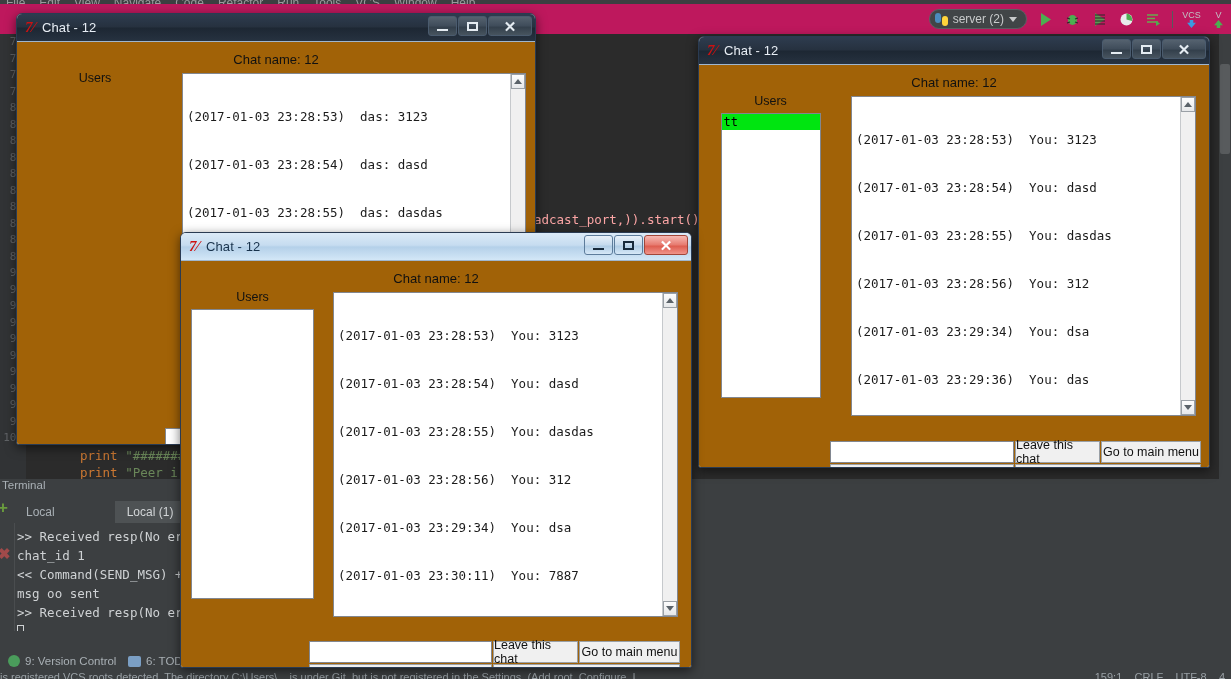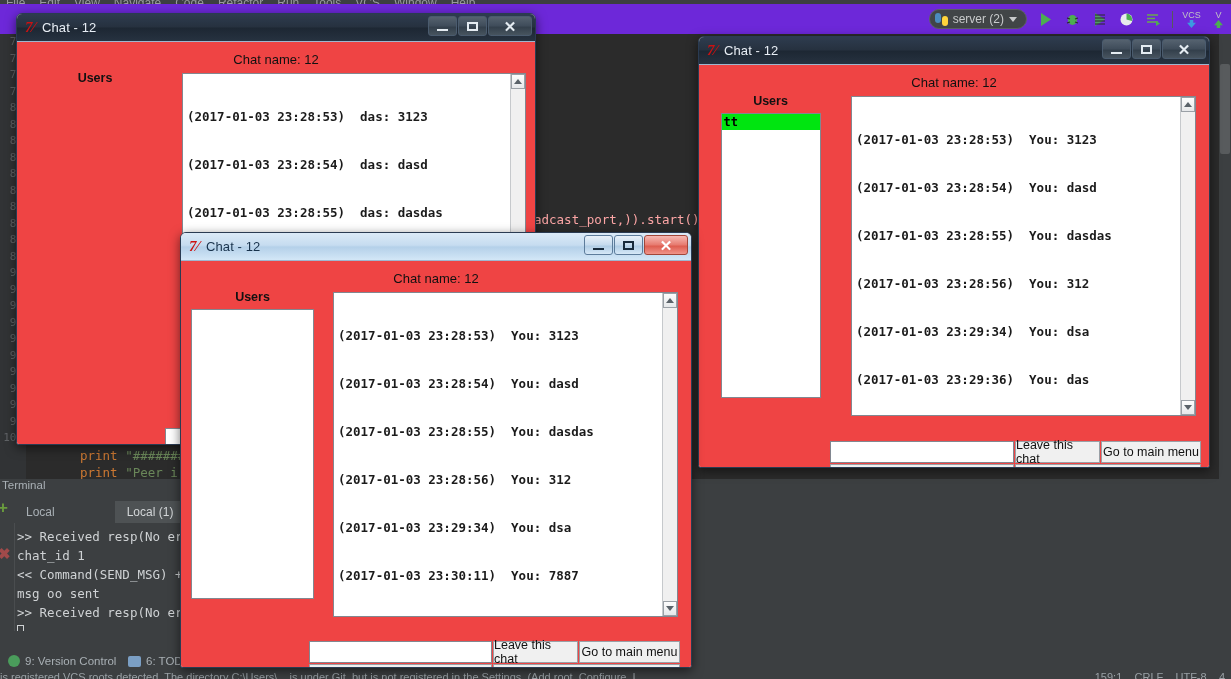--- a/index.html
+++ b/index.html
@@ -15,21 +15,21 @@
   
   .ide { position: absolute; inset: 0; background: #3c3f41; }
   .ide-menubar {
     position: absolute; left: 0; top: -8px; width: 1231px; height: 22px;
     background: #3c3f41; color: #9a9c9e; font-size: 12px;
     display: flex; align-items: center; padding-left: 6px; gap: 14px;
   }
   .ide-menubar span { text-decoration: underline; text-underline-offset: 1px; }
   .ide-toolbar {
     position: absolute; left: 0; top: 4px; width: 1231px; height: 30px;
-    background: #6d28d9; display: flex; align-items: center;
+    background: #be185d; display: flex; align-items: center;
     justify-content: flex-end; padding-right: 4px; gap: 10px;
   }
   .runcfg {
     display: flex; align-items: center; gap: 5px;
     border: 1px solid #5c6164; border-radius: 11px;
     padding: 2px 9px 2px 5px; color: #c8cacb; font-size: 12px;
     background: #414547;
   }
   .pyicon { width: 13px; height: 13px; position: relative; display: inline-block; }
   .pyicon::before, .pyicon::after {
@@ -142,24 +142,24 @@
     border-color: #a24639; color: #fff;
   }
   .titlebar.inactive .wbtn.close {
     background: linear-gradient(to bottom, #55626f, #3e4b59 52%, #323e4a 54%, #47545f);
     color: #e4ebf1;
   }
   .wbtn .min { display: block; width: 11px; height: 2px; background: currentColor; margin-top: 8px; }
   .wbtn .max { display: block; width: 11px; height: 9px; border: 2px solid currentColor; }
   .wbtn .x { font-family: "Liberation Sans", sans-serif; font-size: 15px; font-weight: bold; line-height: 1; }
 
-  .win-body { background: #ef4444; position: relative; }
+  .win-body { background: #a16207; position: relative; }
   .chat-name { text-align: center; font-size: 13px; color: #111; padding: 6px 0 4px; }
 
-  .panel-row { display: flex; font-weight: bold; }
+  .panel-row { display: flex; }
   .users-col { display: flex; flex-direction: column; align-items: center; }
   .users-label { font-size: 12.5px; color: #111; margin-bottom: 5px; }
   .users-list {
     background: #ffffff; border: 1px solid #828790; overflow: hidden;
   }
   .user-item {
     background: #00e510; color: #000; font-size: 12px;
     font-family: "DejaVu Sans Mono", monospace;
     padding: 1px 2px; line-height: 14px;
   }

